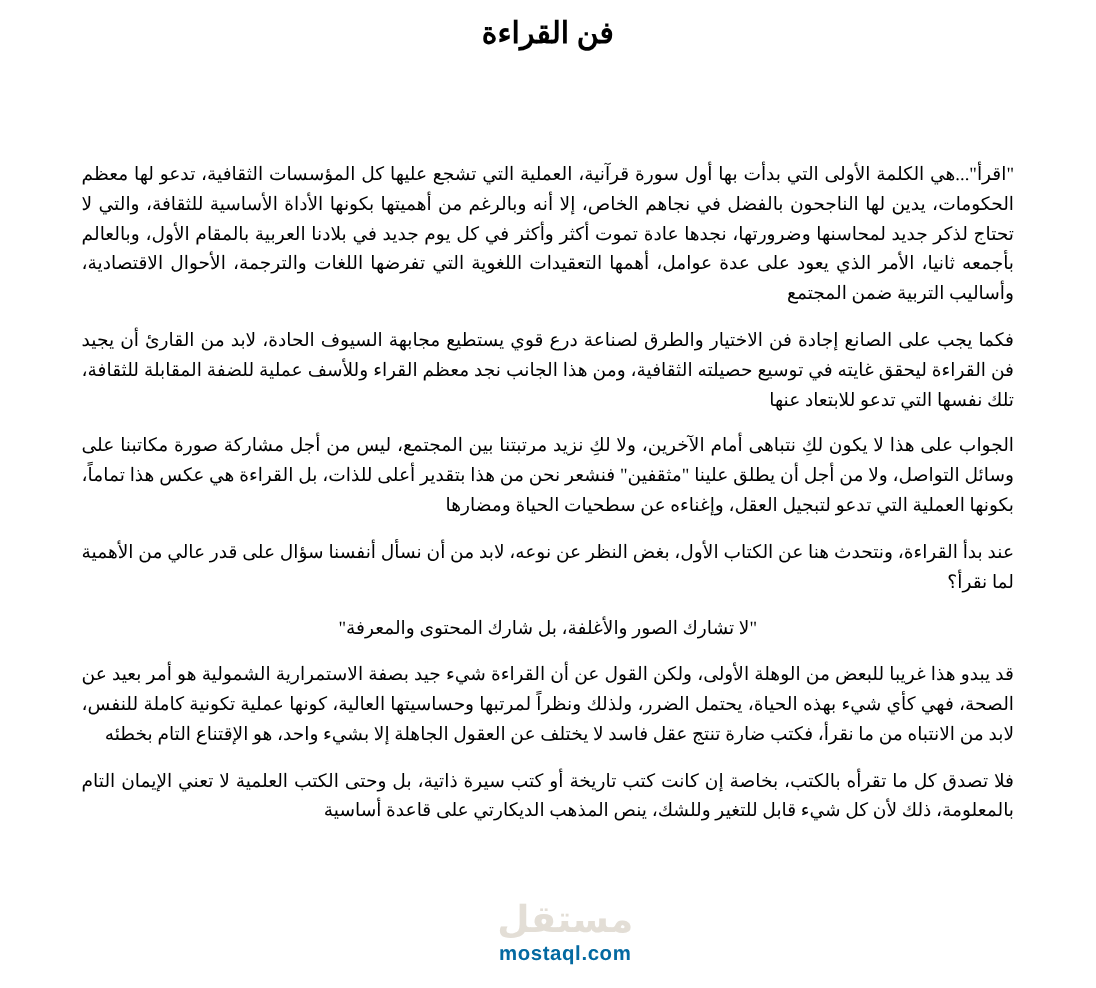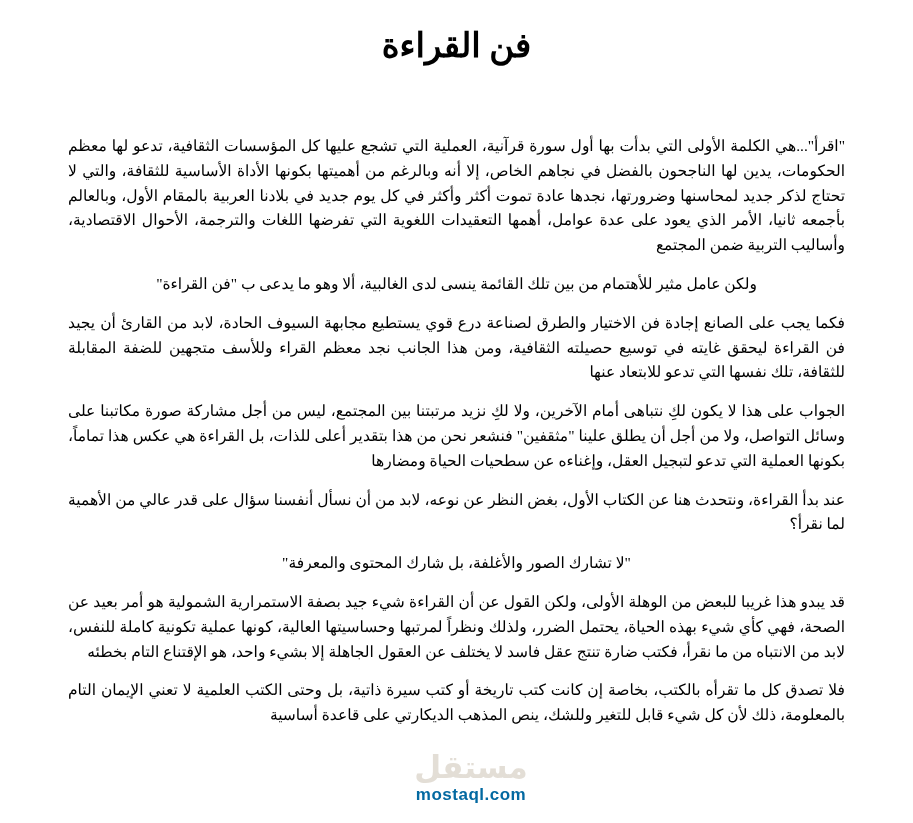--- a/index.html
+++ b/index.html
@@ -20,25 +20,25 @@
     position: relative;
     width: 913px;
     height: 823px;
     box-sizing: border-box;
     padding: 0;
   }
 
   
   .doc-title {
     text-align: center;
-    font-size: 34px;
+    font-size: 25px;
     font-weight: bold;
     line-height: 1.2;
     margin: 0;
-    padding-top: 26px;
+    padding-top: 14px;
     letter-spacing: 0.5px;
   }
 
   
   .body-area {
     position: absolute;
     top: 134px;
     right: 68px;
     left: 68px;
     width: 777px;
@@ -98,23 +98,22 @@
 <body>
 
 <div class="page">
 
   <h1 class="doc-title">فن القراءة</h1>
 
   <div class="body-area">
 
     <p class="para gap-a">"اقرأ"...هي الكلمة الأولى التي بدأت بها أول سورة قرآنية، العملية التي تشجع عليها كل المؤسسات الثقافية، تدعو لها معظم الحكومات، يدين لها الناجحون بالفضل في نجاهم الخاص، إلا أنه وبالرغم من أهميتها بكونها الأداة الأساسية للثقافة، والتي لا تحتاج لذكر جديد لمحاسنها وضرورتها، نجدها عادة تموت أكثر وأكثر في كل يوم جديد في بلادنا العربية بالمقام الأول، وبالعالم بأجمعه ثانيا، الأمر الذي يعود على عدة عوامل، أهمها التعقيدات اللغوية التي تفرضها اللغات والترجمة، الأحوال الاقتصادية، وأساليب التربية ضمن المجتمع</p>
 
-    <p class="para center gap-a">ولكن عامل مثير للأهتمام من بين تلك القائمة ينسى لدى الغالبية، ألا وهو ما يدعى ب "فن القراءة"</p>
 
-    <p class="para gap-a">فكما يجب على الصانع إجادة فن الاختيار والطرق لصناعة درع قوي يستطيع مجابهة السيوف الحادة، لابد من القارئ أن يجيد فن القراءة ليحقق غايته في توسيع حصيلته الثقافية، ومن هذا الجانب نجد معظم القراء وللأسف متجهين للضفة المقابلة للثقافة، تلك نفسها التي تدعو للابتعاد عنها</p>
+    <p class="para gap-a">فكما يجب على الصانع إجادة فن الاختيار والطرق لصناعة درع قوي يستطيع مجابهة السيوف الحادة، لابد من القارئ أن يجيد فن القراءة ليحقق غايته في توسيع حصيلته الثقافية، ومن هذا الجانب نجد معظم القراء وللأسف عملية للضفة المقابلة للثقافة، تلك نفسها التي تدعو للابتعاد عنها</p>
 
     <p class="para gap-b">الجواب على هذا لا يكون لكِ نتباهى أمام الآخرين، ولا لكِ نزيد مرتبتنا بين المجتمع، ليس من أجل مشاركة صورة مكاتبنا على وسائل التواصل، ولا من أجل أن يطلق علينا "مثقفين" فنشعر نحن من هذا بتقدير أعلى للذات، بل القراءة هي عكس هذا تماماً، بكونها العملية التي تدعو لتبجيل العقل، وإغناءه عن سطحيات الحياة ومضارها</p>
 
     <p class="para gap-a">عند بدأ القراءة، ونتحدث هنا عن الكتاب الأول، بغض النظر عن نوعه، لابد من أن نسأل أنفسنا سؤال على قدر عالي من الأهمية لما نقرأ؟</p>
 
 
     <p class="para center gap-b">"لا تشارك الصور والأغلفة، بل شارك المحتوى والمعرفة"</p>
 
 
     <p class="para gap-b">قد يبدو هذا غريبا للبعض من الوهلة الأولى، ولكن القول عن أن القراءة شيء جيد بصفة الاستمرارية الشمولية هو أمر بعيد عن الصحة، فهي كأي شيء بهذه الحياة، يحتمل الضرر، ولذلك ونظراً لمرتبها وحساسيتها العالية، كونها عملية تكونية كاملة للنفس، لابد من الانتباه من ما نقرأ، فكتب ضارة تنتج عقل فاسد لا يختلف عن العقول الجاهلة إلا بشيء واحد، هو الإقتناع التام بخطئه</p>

